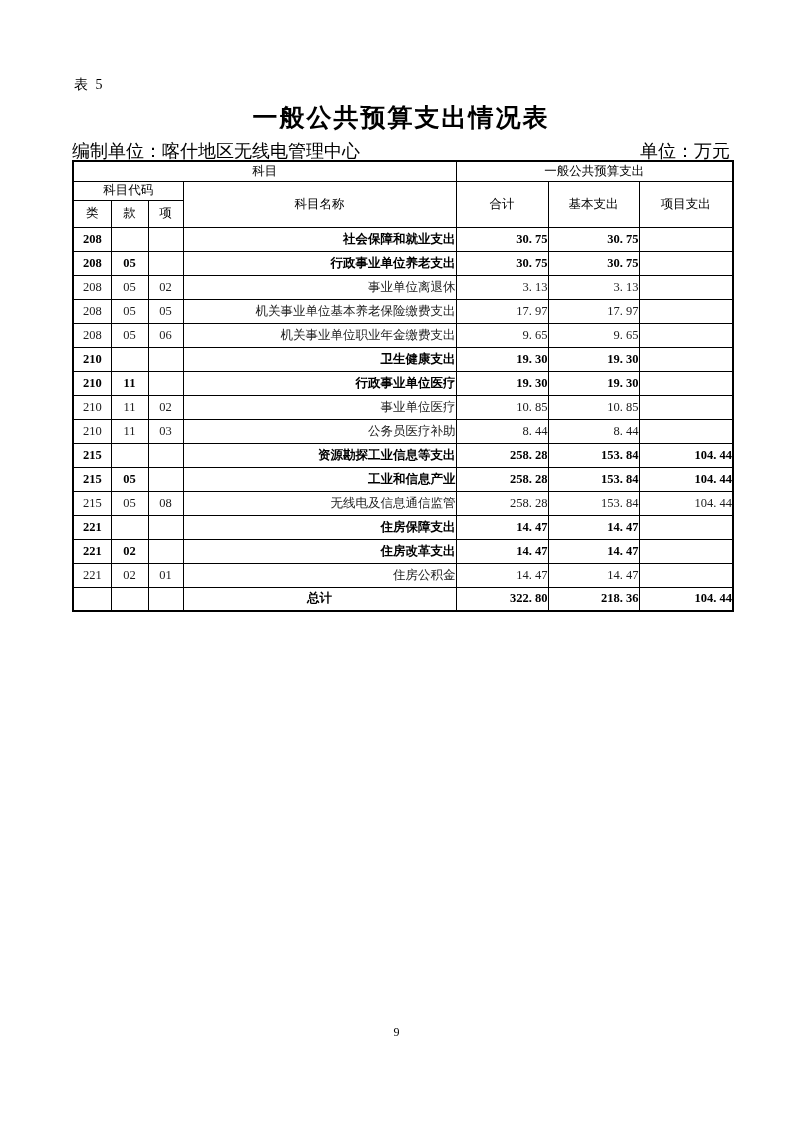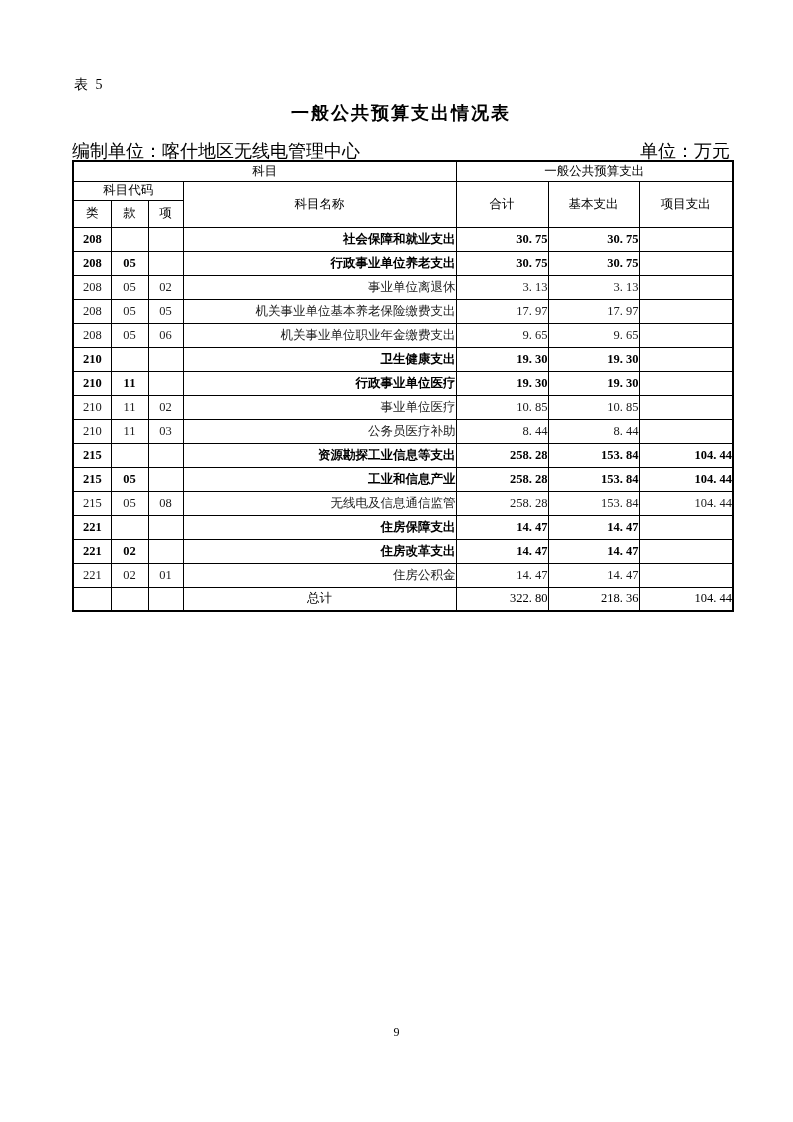--- a/index.html
+++ b/index.html
@@ -8,21 +8,21 @@
     background:#ffffff;color:#000;
     font-family:"Liberation Serif","DejaVu Serif",serif;
     position:relative;overflow:hidden;
   }
   .table-label{
     position:absolute;left:74px;top:76px;
     font-size:14px;letter-spacing:2px;
   }
   .doc-title{
     position:absolute;left:72px;top:101px;width:658px;
-    text-align:center;font-size:18px;font-weight:bold;letter-spacing:2px;
+    text-align:center;font-size:25px;font-weight:bold;letter-spacing:2px;
   }
   .meta-line{
     position:absolute;left:72px;top:139px;width:658px;
     display:flex;justify-content:space-between;align-items:flex-end;
     font-size:18px;
   }
   table.budget{
     position:absolute;left:72px;top:160px;width:658px;
     border-collapse:collapse;table-layout:fixed;
     border:2px solid #000;
@@ -38,21 +38,21 @@
   thead tr.h3{height:27px;}
   thead th{text-align:center;}
   tbody tr{height:24px;}
   td.code{text-align:center;}
   td.name{text-align:right;padding-left:4px;}
   td.num{text-align:right;padding-right:5px;}
   tr.lvl1 td, tr.lvl2 td{font-weight:bold;}
   tr.lvl2 td.name{padding-left:24px;}
   tr.lvl3 td{color:#1c1c1c;}
   tr.lvl3 td.name{padding-left:64px;}
-  tr.total-row td{font-weight:normal;margin-left:17px;}
+  tr.total-row td{font-weight:bold;margin-left:17px;}
   tr.total-row td.name{text-align:center;padding-left:0;}
   .page-number{
     position:absolute;left:0;top:1025px;width:793px;
     text-align:center;font-size:12px;
   }
 </style>
 </head>
 <body>
 
 <div class="table-label">表 5</div>

